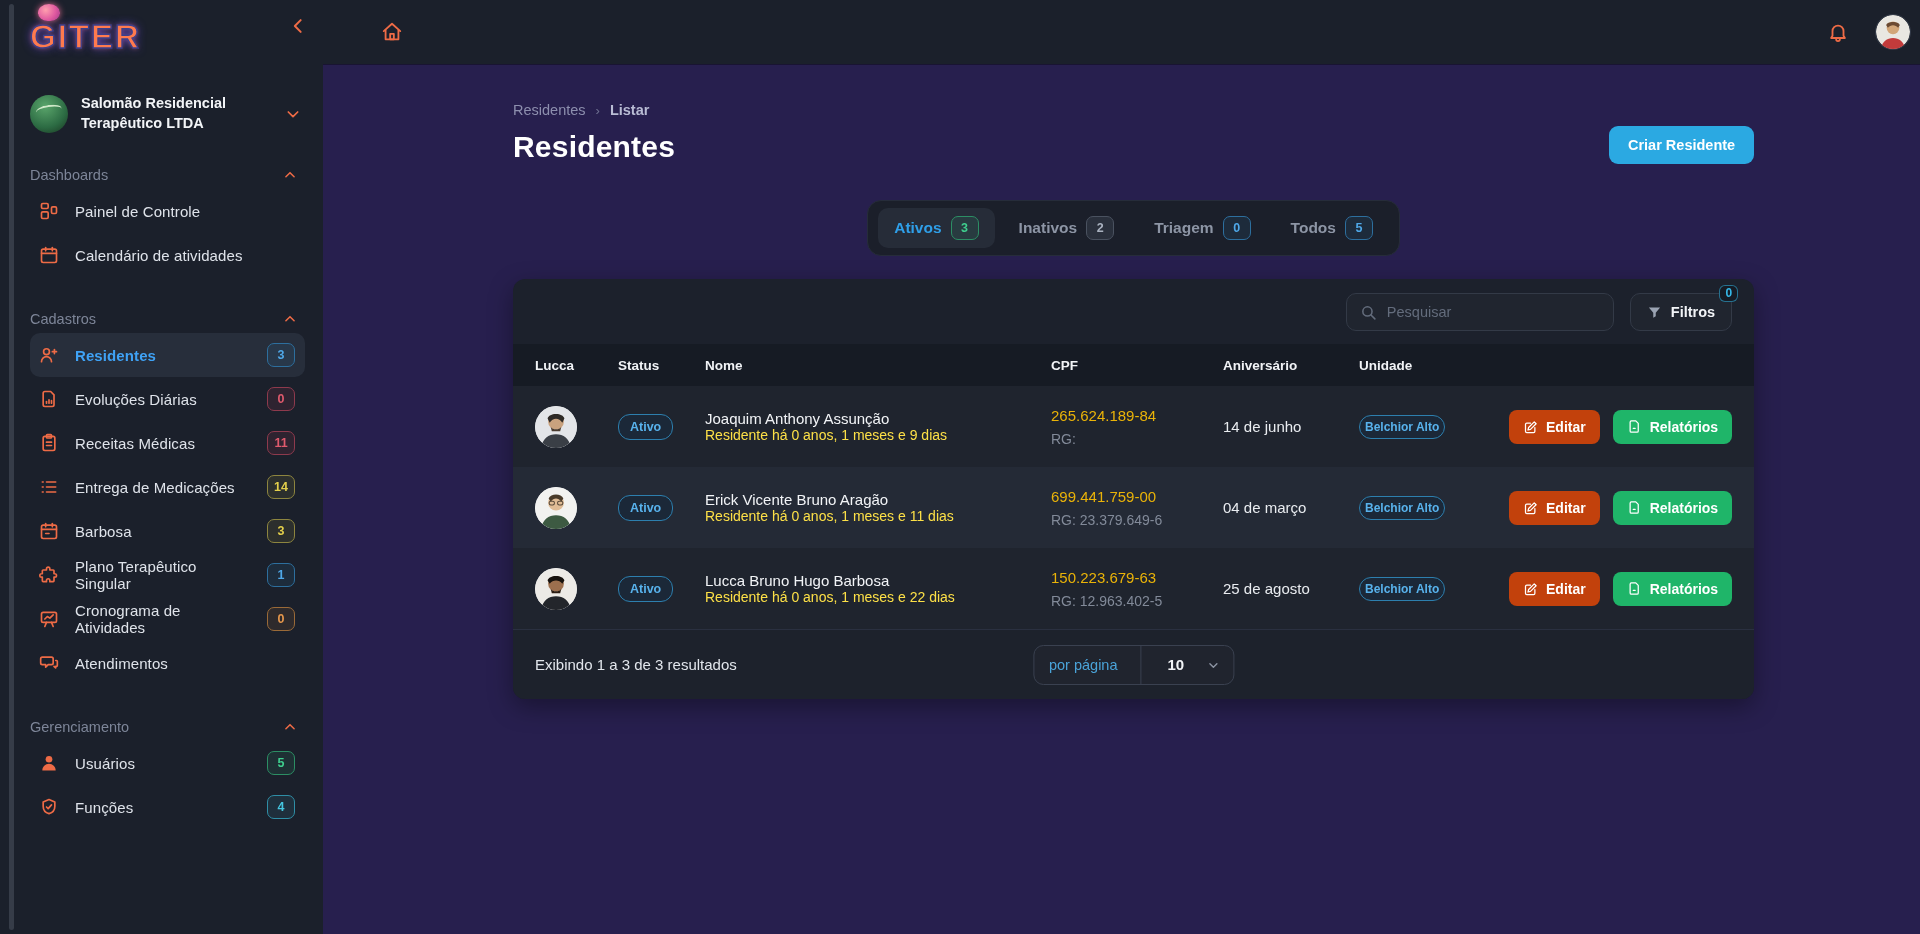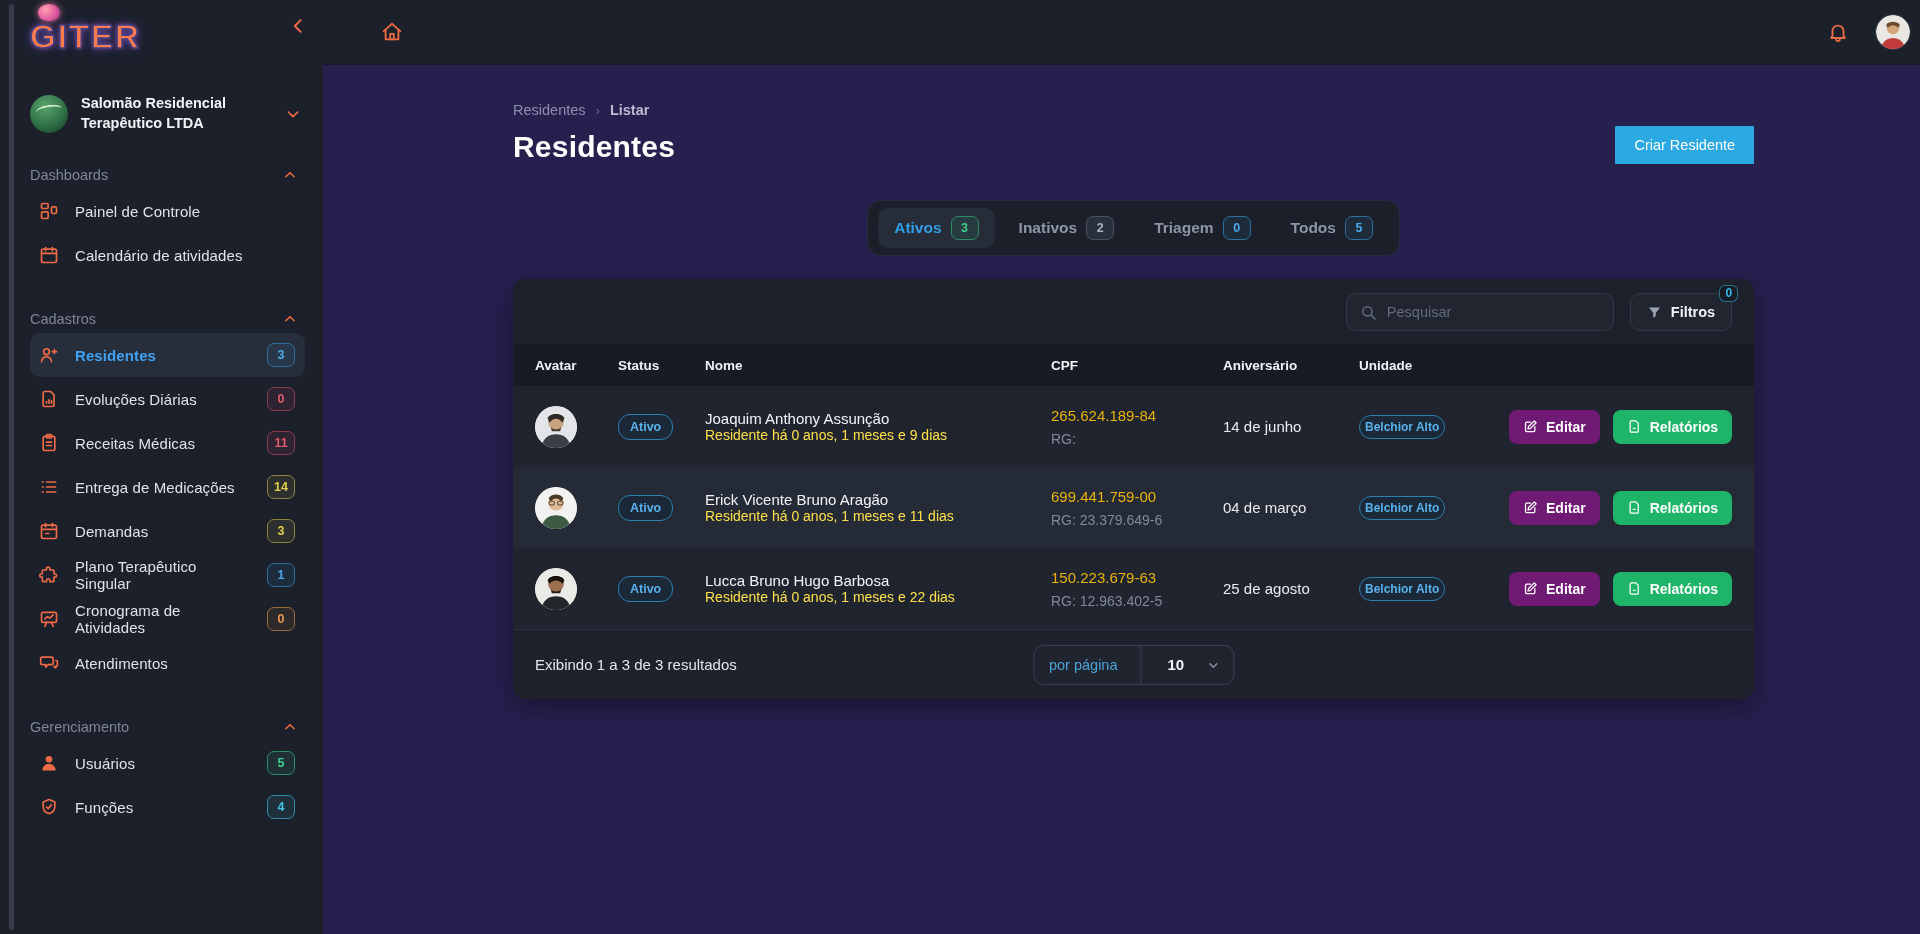--- a/index.html
+++ b/index.html
@@ -59,22 +59,22 @@
   .icon-btn { background:none; border:none; color:#ee6b46; cursor:pointer; display:flex; align-items:center; }
   .top-avatar { width:36px; height:36px; border-radius:50%; overflow:hidden; margin-left:26px;
     border:1px solid #343b49; cursor:pointer; }
 
   .content { flex:1; padding:38px 193px 0 190px; }
   .breadcrumb { display:flex; align-items:center; gap:10px; font-size:14.5px; color:#8d8fae; }
   .breadcrumb .sep { color:#6e7090; font-size:13px; }
   .breadcrumb .current { color:#b9bcd4; font-weight:700; }
   .title-row { display:flex; align-items:flex-end; justify-content:space-between; margin-top:8px; }
   .page-title { color:#ffffff; font-size:30px; font-weight:800; letter-spacing:.2px; }
-  .create-btn { background:#2ba9e2; color:#fff; border:none; border-radius:1px;
-    font-size:14.5px; font-weight:400; padding:11px 19px; cursor:pointer;
+  .create-btn { background:#2ba9e2; color:#fff; border:none; border-radius:9px;
+    font-size:14.5px; font-weight:700; padding:11px 19px; cursor:pointer;
     font-family:"Liberation Sans", sans-serif;text-align:center; }
 
   .tabs-wrap { display:flex; justify-content:center; margin-top:36px; }
   .tabs { display:flex; align-items:center; gap:8px; background:#1b1f2a; border:1px solid #262c3a;
     border-radius:14px; padding:7px 10px; }
   .tab { display:flex; align-items:center; gap:9px; padding:8px 16px; border-radius:10px;
     color:#8d95a5; font-size:15.5px; font-weight:700; cursor:pointer; }
   .tab.active { background:#262c38; color:#2f9fe8; }
 
   
@@ -105,21 +105,21 @@
   .status-badge, .unit-badge { display:inline-flex; align-items:center; justify-content:center;
     color:#58b2ec; border:1px solid #2d7fae; background:#1b2838; border-radius:12px;
     font-size:12.5px; font-weight:700; padding:5px 11px; }
   .unit-badge { font-size:12px; padding:4px 5px; cursor:pointer; }
   .cell-name .main-line { color:#f2f4f7; font-size:15px; }
   .cell-name .sub-line { color:#fde047; font-size:14px; }
   .cell-cpf .main-line { color:#eab308; font-size:15px; }
   .cell-cpf .sub-line { color:#828a99; font-size:14px; margin-top:7px; }
   .cell-bday { color:#e9ecf0; font-size:15px; }
   .actions { display:flex; justify-content:flex-end; gap:13px; }
-  .btn-edit { display:flex; align-items:flex-start; gap:8px; background:#701a75; color:#fff;
+  .btn-edit { display:flex; align-items:flex-end; gap:8px; background:#c2410c; color:#fff;
     border:none; border-radius:8px; font-size:14px; font-weight:700; padding:9px 14px;
     cursor:pointer; font-family:"Liberation Sans", sans-serif; }
   .btn-reports { display:flex; align-items:center; gap:8px; background:#1fb569; color:#fff;
     border:none; border-radius:8px; font-size:14px; font-weight:700; padding:9px 14px;
     cursor:pointer; font-family:"Liberation Sans", sans-serif; }
 
   .card-footer { position:relative; height:70px; display:flex; align-items:center;
     padding:0 22px; border-top:1px solid #2a3040; background:#1d222c; }
   .results-summary { color:#e2e6ec; font-size:15px; }
   .per-page { position:absolute; left:50%; transform:translateX(-50%); display:flex; align-items:center;
@@ -256,21 +256,21 @@
         <div class="nav-item">
           <span class="nicon">
             <svg width="20" height="20" viewBox="0 0 24 24" fill="none" stroke="currentColor" stroke-width="2" stroke-linecap="round" stroke-linejoin="round">
                 <rect x="3" y="5" width="18" height="16" rx="2"></rect>
                 <line x1="3" y1="10" x2="21" y2="10"></line>
                 <line x1="8" y1="3" x2="8" y2="7"></line>
                 <line x1="16" y1="3" x2="16" y2="7"></line>
                 <line x1="8" y1="15" x2="12" y2="15"></line>
               </svg>
           </span>
-          <span class="nlabel">Demandas</span>
+          <span class="nlabel">Barbosa</span>
           <span class="pill yellow">3</span>
         </div>
         <div class="nav-item">
           <span class="nicon">
             <svg width="20" height="20" viewBox="0 0 24 24" fill="none" stroke="currentColor" stroke-width="2" stroke-linejoin="round">
                 <path d="M9 4.5a2 2 0 0 1 4 0V6h4a1 1 0 0 1 1 1v3.5h1a2 2 0 0 1 0 4h-1V19a1 1 0 0 1-1 1h-4v-1.5a2 2 0 0 0-4 0V20H5a1 1 0 0 1-1-1v-4.5H3a2 2 0 0 1 0-4h1V7a1 1 0 0 1 1-1h4V4.5z"></path>
               </svg>
           </span>
           <span class="nlabel">Plano Terapêutico Singular</span>
           <span class="pill blue">1</span>
@@ -408,21 +408,21 @@
               <svg width="15" height="15" viewBox="0 0 24 24" fill="#9aa3b2" stroke="none">
                   <path d="M3 4h18l-7 8.5V18l-4 2.5v-8z"></path>
                 </svg>
             </span>
             <span>Filtros</span>
             <span class="fbadge">0</span>
           </button>
         </div>
 
         <div class="tgrid thead">
-          <span>Avatar</span>
+          <span>Lucca</span>
           <span>Status</span>
           <span>Nome</span>
           <span>CPF</span>
           <span>Aniversário</span>
           <span>Unidade</span>
           <span></span>
         </div>
 
         <div class="tgrid trow dark">
           <span class="avatar">

